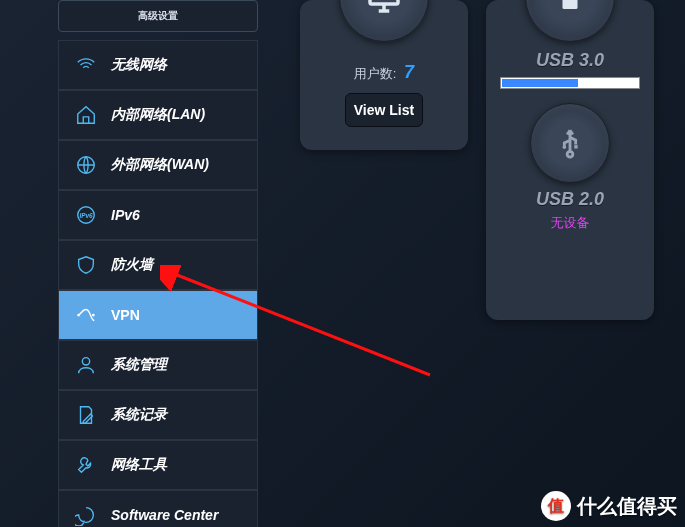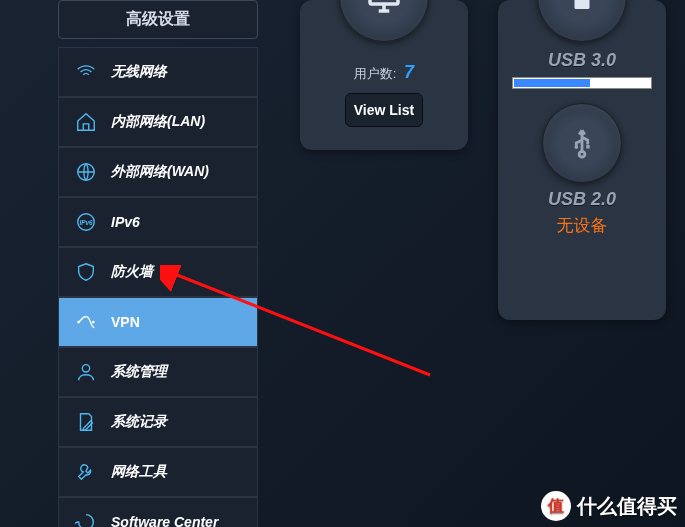--- a/index.html
+++ b/index.html
@@ -21,21 +21,21 @@
   height: 527px;
 }
 
 .sidebar-header {
   background: #1a2230;
   border: 1px solid #3a4a5a;
   border-radius: 4px;
   padding: 8px;
   text-align: center;
   color: #d8dde8;
-  font-size: 16px;
+  font-size: 10px;
   font-weight: bold;
   margin-bottom: 8px;
 }
 
 .sidebar-item {
   display: flex;
   align-items: center;
   padding: 12px 14px;
   background: #1a2230;
   border: 1px solid #2a3442;
@@ -65,21 +65,21 @@
 .panel {
   position: absolute;
   background: #2a3442;
   border-radius: 12px;
   box-shadow: 0 2px 8px rgba(0,0,0,0.4);
   padding: 12px;
   text-align: center;
   color: #c8d0dc;
 }
 .panel.clients { left: 300px; top: 0; width: 168px; height: 150px; }
-.panel.usb     { left: 498px; top: 0; width: 168px; height: 320px; }
+.panel.usb     { left: 486px; top: 0; width: 168px; height: 320px; }
 
 .big-circle {
   width: 90px;
   height: 90px;
   border-radius: 50%;
   background: radial-gradient(#3a4658 40%, #222a38 100%);
   border: 1px solid #1a1f28;
   box-shadow: inset 0 2px 6px rgba(255,255,255,0.08), 0 2px 6px rgba(0,0,0,0.5);
   margin: -60px auto 8px;
   display: flex;
@@ -150,21 +150,21 @@
   border-radius: 50%;
   background: radial-gradient(#3a4658 40%, #222a38 100%);
   border: 1px solid #1a1f28;
   box-shadow: inset 0 2px 6px rgba(255,255,255,0.08), 0 2px 6px rgba(0,0,0,0.5);
   margin: 4px auto 6px;
   display: flex;
   align-items: center;
   justify-content: center;
 }
 .usb-circle svg { stroke: #9aa4b4; fill: none; stroke-width: 2; }
-.nodev { font-size: 17px; color: #f97316; }
+.nodev { font-size: 13px; color: #d946ef; }
 
 
 .arrow {
   position: absolute;
   left: 160px;
   top: 265px;
   width: 280px;
   height: 120px;
   pointer-events: none;
 }

